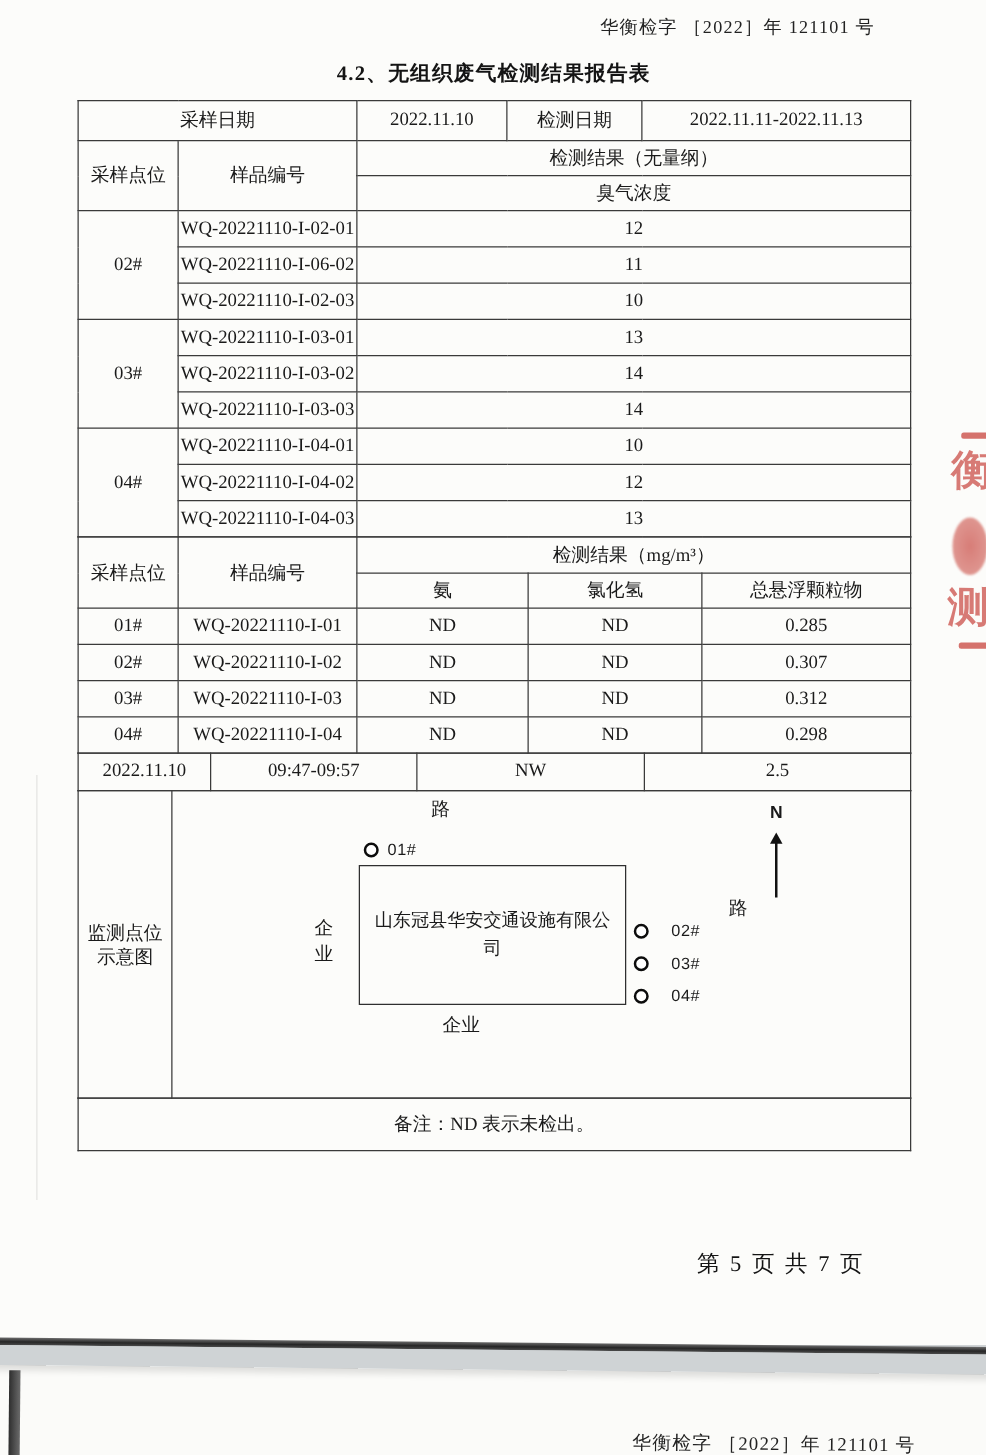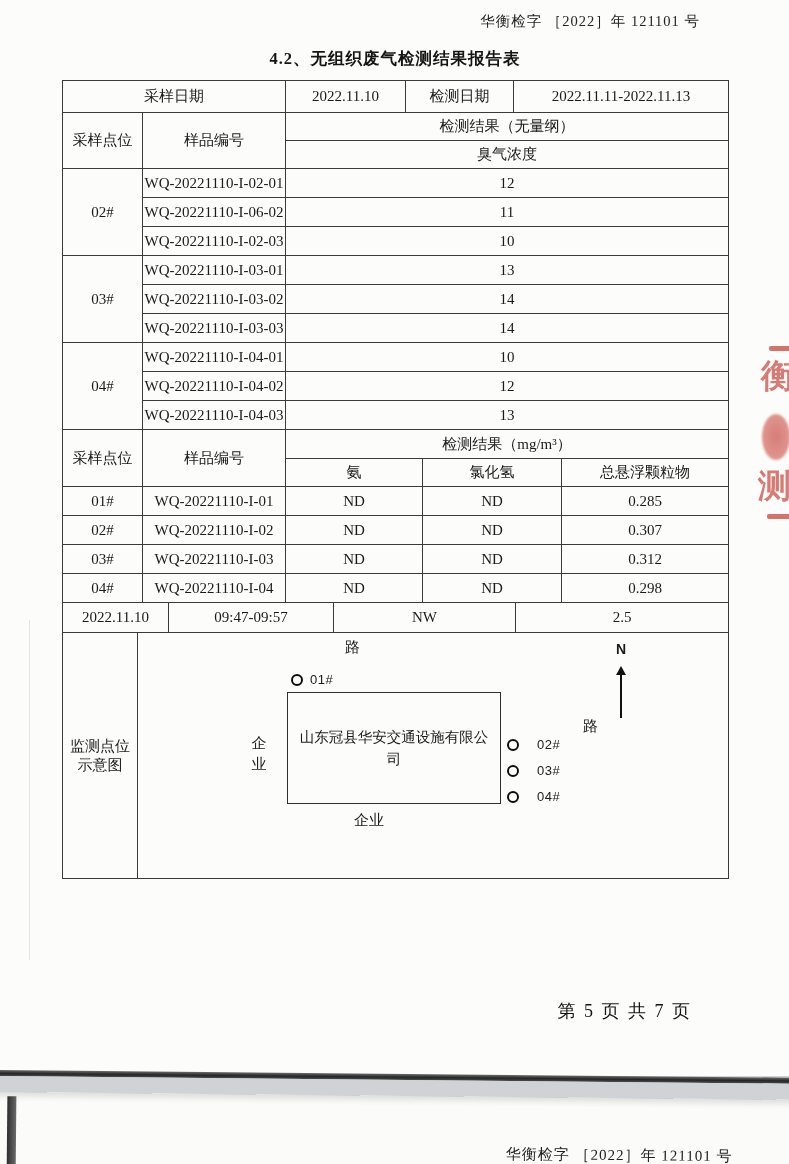--- a/index.html
+++ b/index.html
@@ -294,20 +294,30 @@
 
           <span class="pt-circle" style="left:369px;top:158px;"></span>
           <span class="dg dg-sans" style="left:399px;top:156px;">04#</span>
 
           <span class="dg" style="left:216px;top:178px;">企业</span>
         </td>
       </tr>
     </tbody>
       </table>
 
+    <table class="sE">
+      <colgroup>
+          <col style="width:666px">
+        </colgroup>
+      <tbody>
+          <tr>
+        <td>备注：ND 表示未检出。</td>
+      </tr>
+    </tbody>
+      </table>
   </div>
 
   <div class="page-footer">第 5 页 共 7 页</div>
 
   <div class="stamp">
     <span class="dash" style="left:17px;top:4px;background:#cb4f48;"></span>
     <span class="ch" style="left:9px;top:12px;color:#cb4f48;">衡</span>
     <span class="blob" style="background:radial-gradient(#c84840,#d87a72);"></span>
     <span class="ch" style="left:6px;top:122px;color:#cb4f48;">测</span>
     <span class="dash" style="left:15px;top:172px;background:#cb4f48;"></span>

